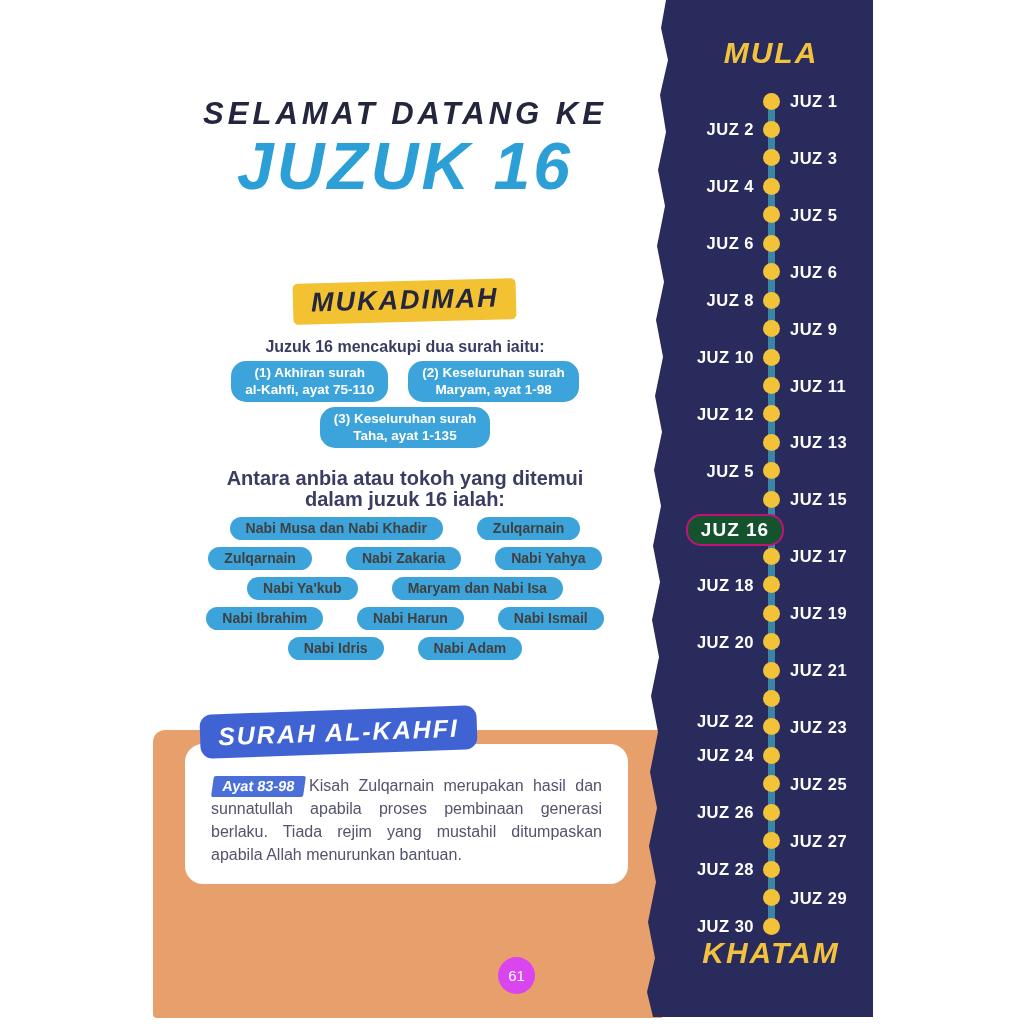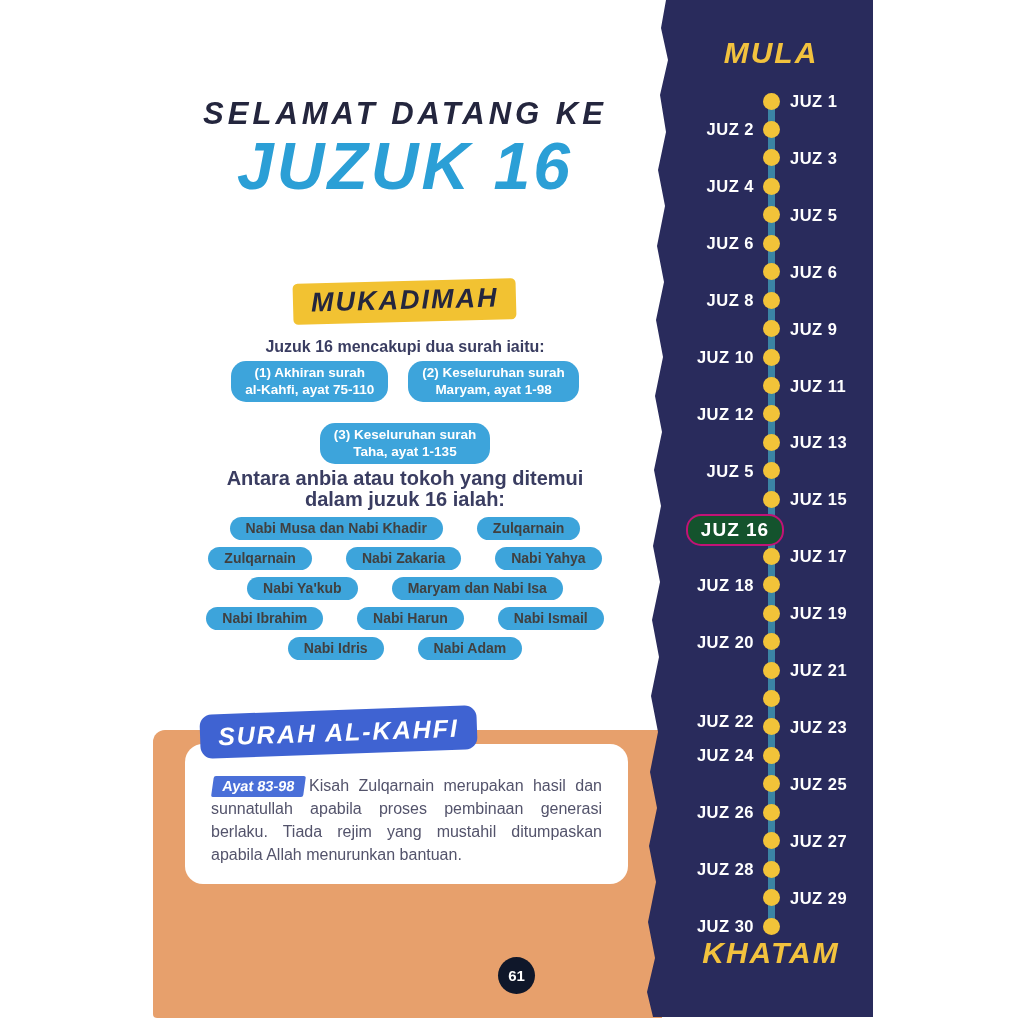--- a/index.html
+++ b/index.html
@@ -23,21 +23,21 @@
   }
   .mukadimah-wrap { position:absolute; top:281px; left:0; right:0; display:flex; justify-content:center; }
   .mukadimah {
     background:#f2c232; color:#24263e; font-size:27px; font-weight:800; font-style:italic;
     letter-spacing:2px; padding:4px 18px 6px; border-radius:5px; transform:rotate(-1.5deg);
   }
   .intro {
     position:absolute; top:338px; left:0; right:0; text-align:center;
     font-size:16px; font-weight:700; color:#3a3d61;
   }
-  .surah-pills { position:absolute; top:361px; left:0; right:0; display:flex; flex-direction:column; align-items:center; gap:21px; }
+  .surah-pills { position:absolute; top:361px; left:0; right:0; display:flex; flex-direction:column; align-items:center; gap:5px; }
   .surah-pills .pill-row { display:flex; justify-content:center; gap:20px; }
   .range-pill {
     background:#3da4db; color:#fff; font-size:13.5px; font-weight:700;
     text-align:center; line-height:17px; padding:3px 14px 4px; border-radius:15px;
   }
   .tokoh-intro {
     position:absolute; top:468px; left:0; right:0; text-align:center;
     font-size:20px; font-weight:700; color:#3a3d61; line-height:21px;
   }
   .tokoh-rows { position:absolute; top:517px; left:0; right:0; display:flex; flex-direction:column; align-items:center; gap:7px; }
@@ -65,23 +65,23 @@
   .kisah-paragraph {
     font-size:16px; line-height:23px; color:#53536b; font-weight:500; text-align:justify;
   }
   .ayat-tag {
     display:inline-block; background:#4a6fd8; color:#fff; font-size:14.5px; font-weight:700;
     line-height:21px; padding:0 10px; margin-right:6px; border-radius:2px;
     transform:skewX(-8deg); transform-origin:bottom left;
   }
   .page-circle {
     position:absolute; left:498px; top:957px; width:37px; height:37px; z-index:3;
-    background:#0f172a; color:#fff; border-radius:50%;
+    background:#d946ef; color:#fff; border-radius:50%;
     display:flex; align-items:center; justify-content:center;
-    font-size:15px; font-weight:700;
+    font-size:15px; font-weight:400;
   }
 
   
   .sidebar-panel {
     position:absolute; left:646px; top:0; width:227px; height:1017px;
     background:#292b5c; z-index:2;
     clip-path:polygon(20px 0px, 15px 28px, 22px 60px, 14px 95px, 20px 132px, 12px 170px,
       19px 206px, 11px 246px, 18px 282px, 10px 320px, 17px 357px, 9px 396px, 16px 432px,
       8px 470px, 15px 506px, 7px 546px, 14px 582px, 6px 620px, 13px 657px, 5px 696px,
       12px 732px, 4px 772px, 11px 808px, 3px 846px, 10px 882px, 2px 922px, 9px 958px,

